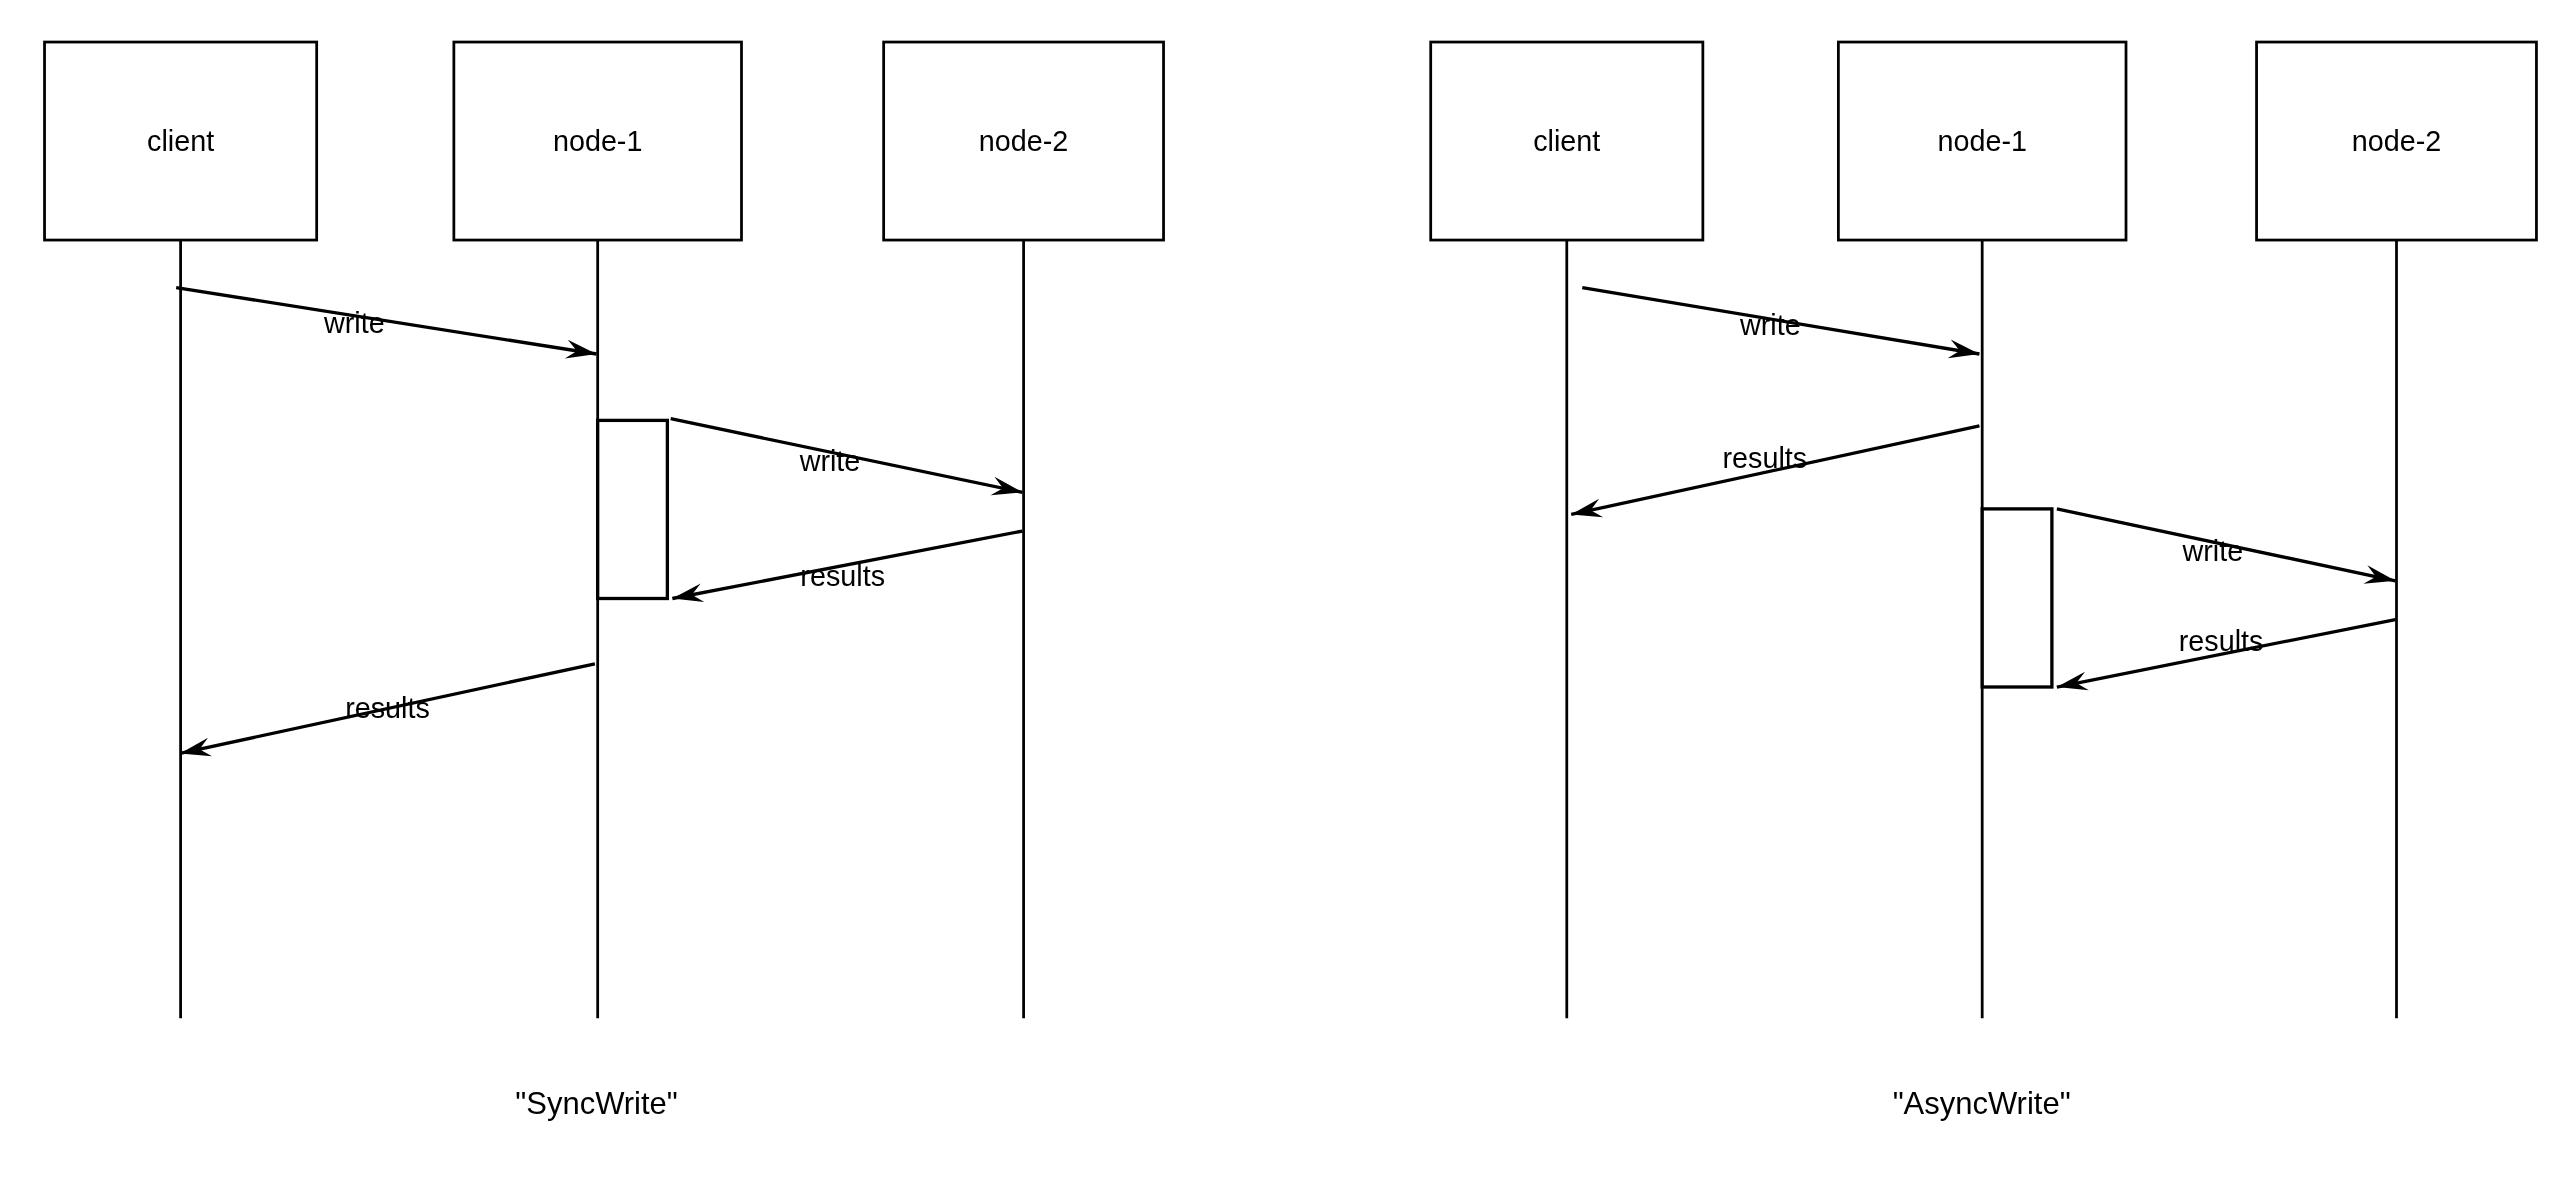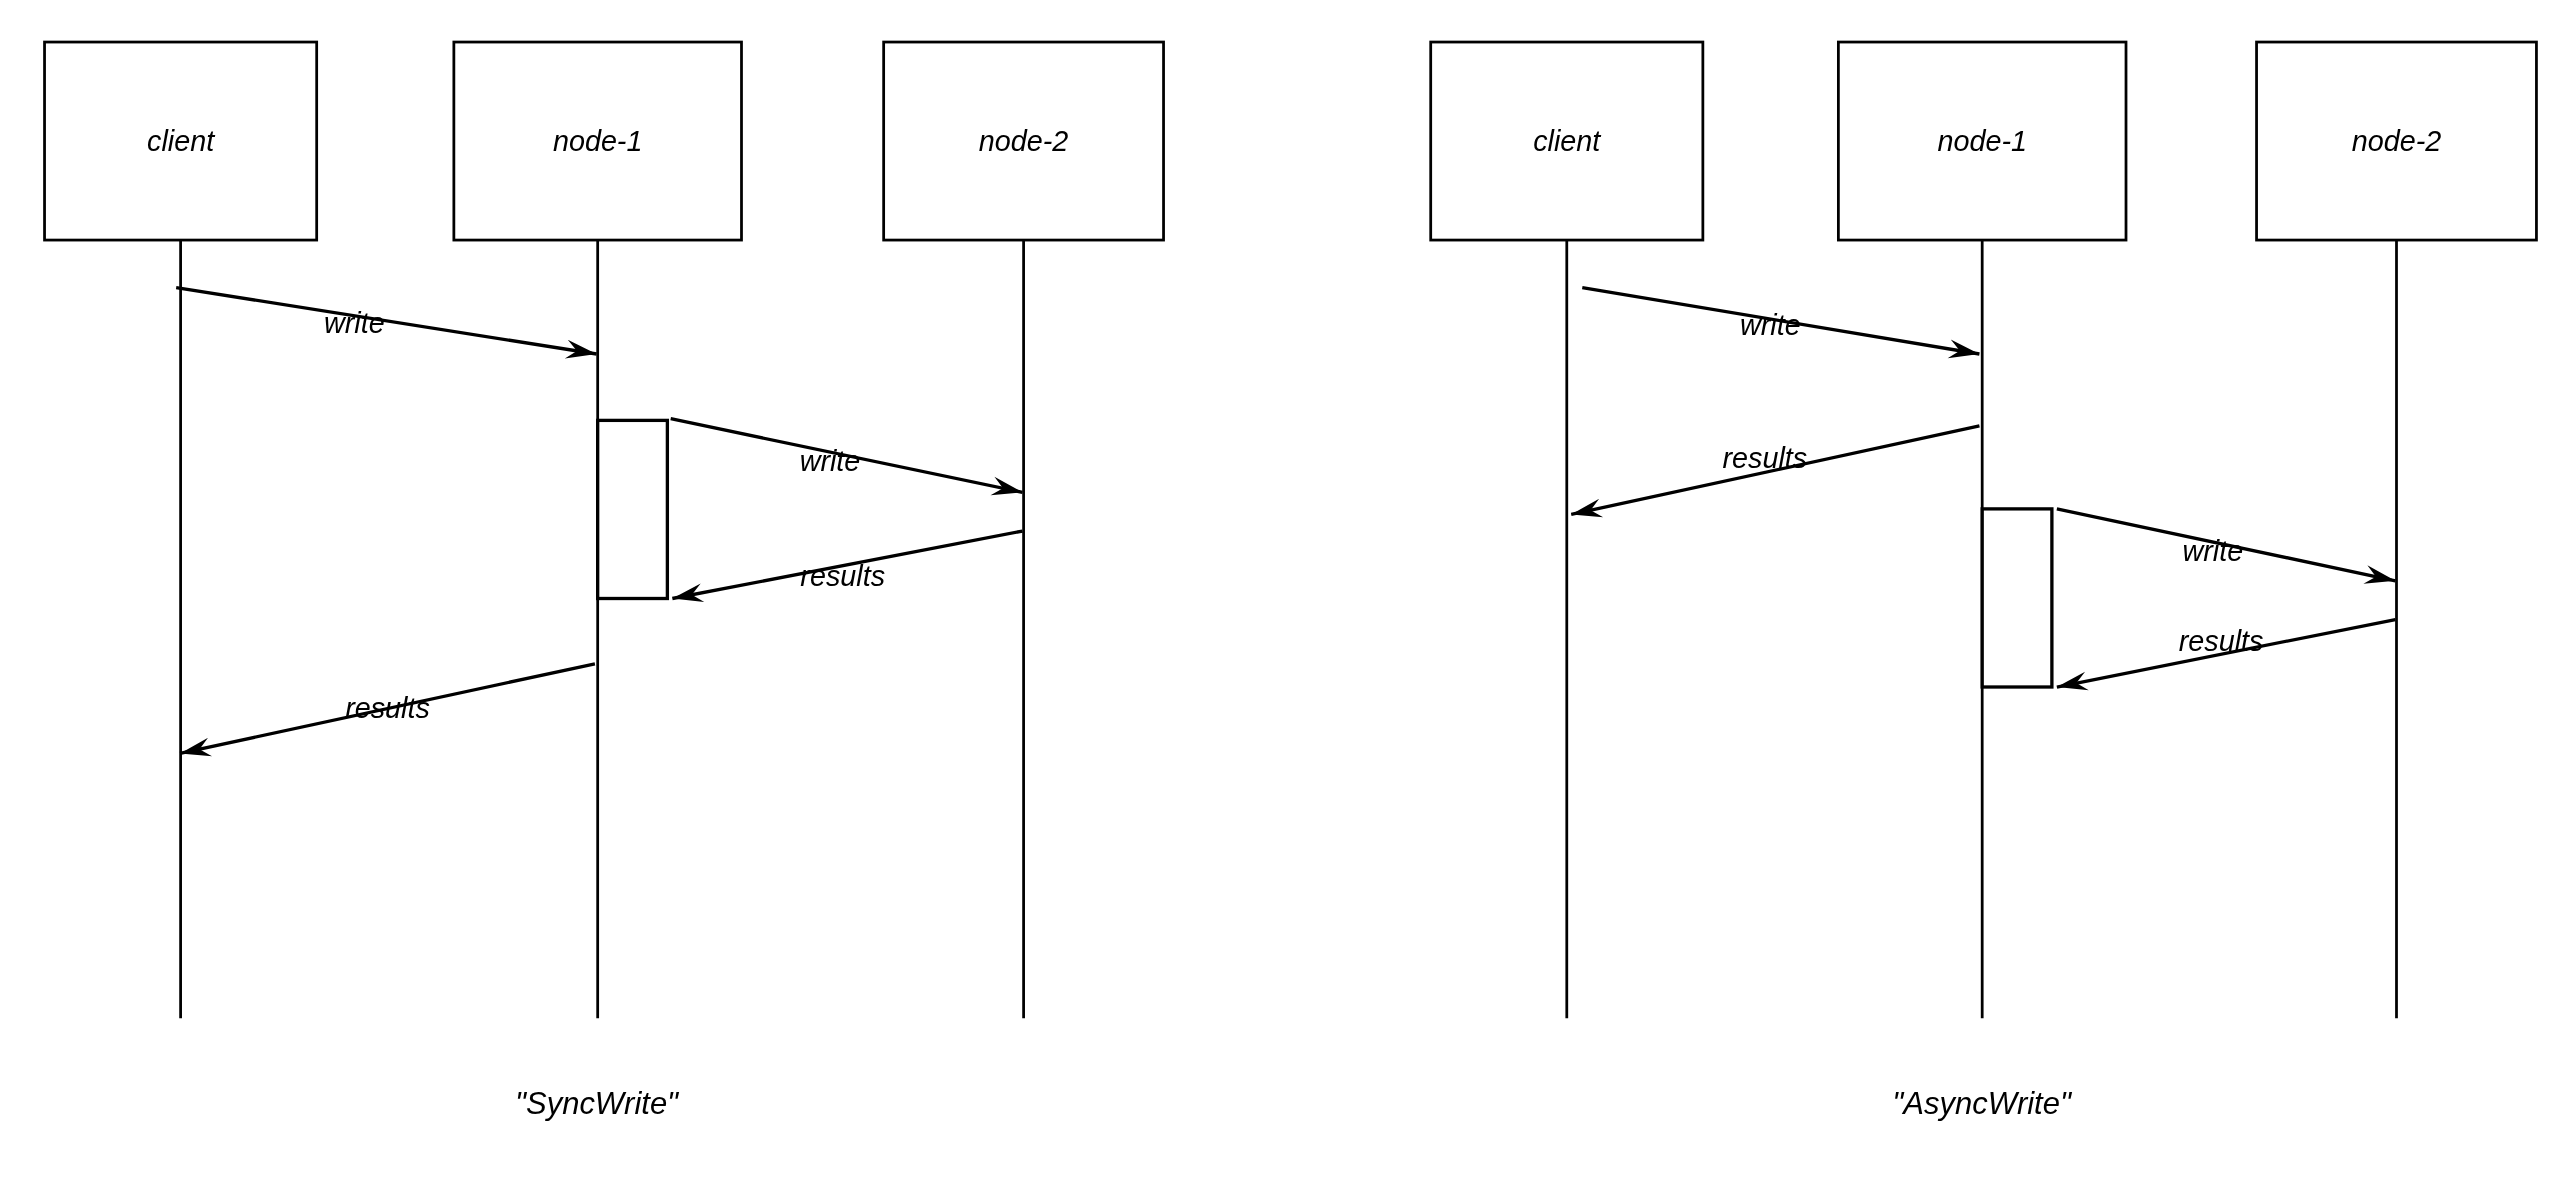--- a/index.html
+++ b/index.html
@@ -15,21 +15,20 @@
     overflow: hidden;
     font-family: "Liberation Sans", sans-serif;
     color: #000000;
   }
   #canvas-root {
     position: absolute;
     left: 0;
     top: 0;
     width: 2576px;
     height: 1197px;
-    font-style: italic;
   }
   svg.diagram-surface {
     position: absolute;
     left: 0;
     top: 0;
     width: 2576px;
     height: 1197px;
     display: block;
   }
   .participant-box-rect {

